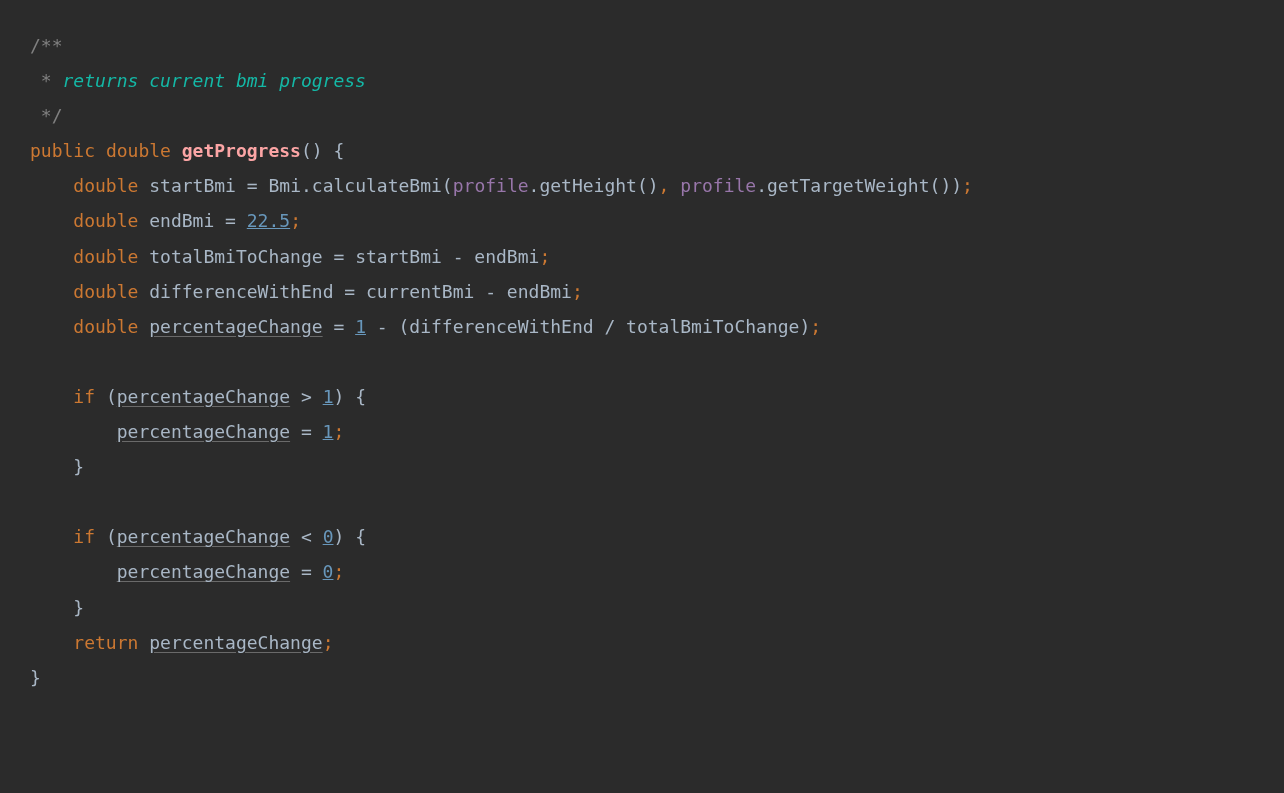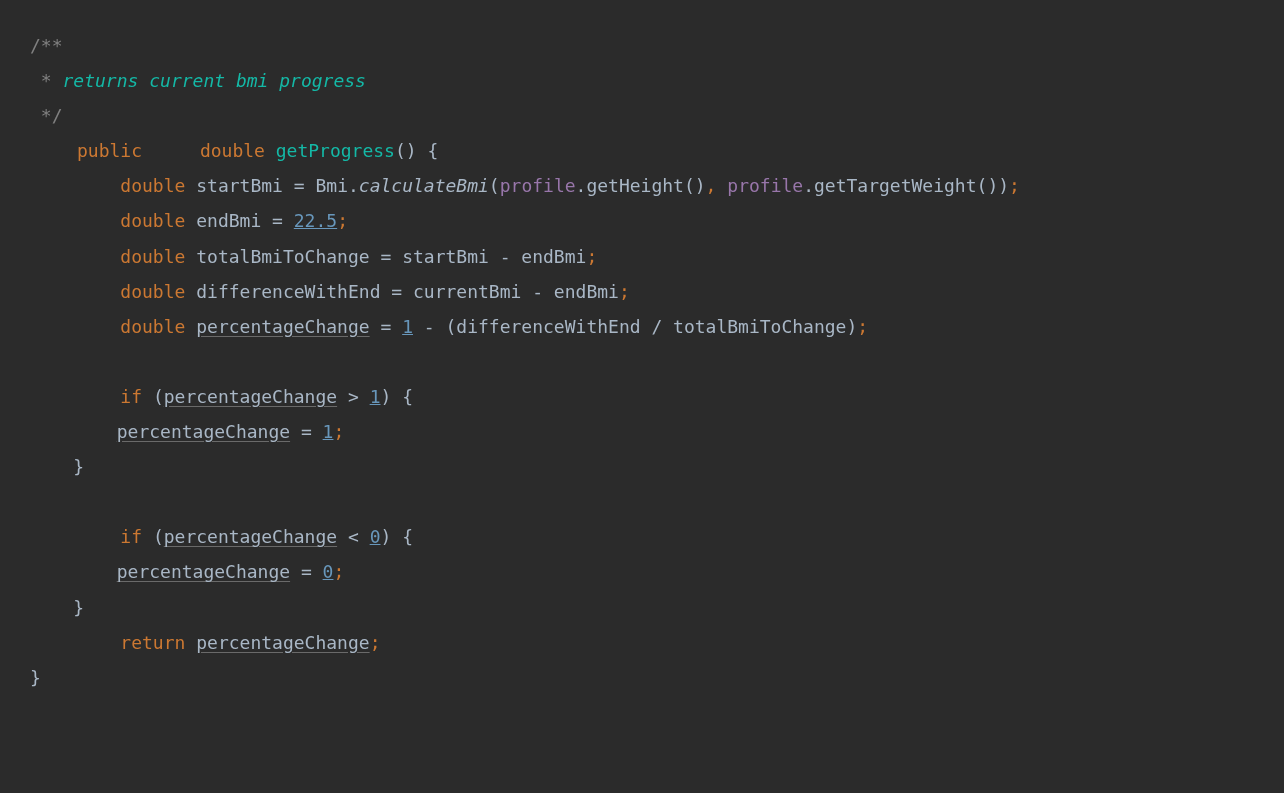--- a/index.html
+++ b/index.html
@@ -17,27 +17,27 @@
     width: 1284px;
     height: 793px;
     overflow: hidden;
   }
   .code-line {
     white-space: pre;
     position: relative;
   }
   .comment { color: #14b8a6; font-style: italic; }
   .comment-delim { color: #808080; font-style: normal; }
-  .keyword { color: #cc7832; margin-left: 47px; }
-  .method-decl { color: #14b8a6; }
+  .keyword { color: #cc7832; }
+  .method-decl { color: #fca5a5; font-weight: bold; }
   .paren { color: #a9b7c6; }
   .brace { color: #a9b7c6; }
   .ident { color: #a9b7c6; }
   .number { color: #6897bb; text-decoration: underline; }
-  .static-call { color: #a9b7c6; font-style: italic; }
+  .static-call { color: #a9b7c6; }
   .field { color: #9876aa; }
   .underlined { text-decoration: underline; text-decoration-color: #6a6a6a; text-underline-offset: 3px; }
   .semicolon { color: #cc7832; }
   .operator { color: #a9b7c6; }
   .comma { color: #cc7832; }
   .code-container {
     position: relative;
   }
 </style>
 </head>

